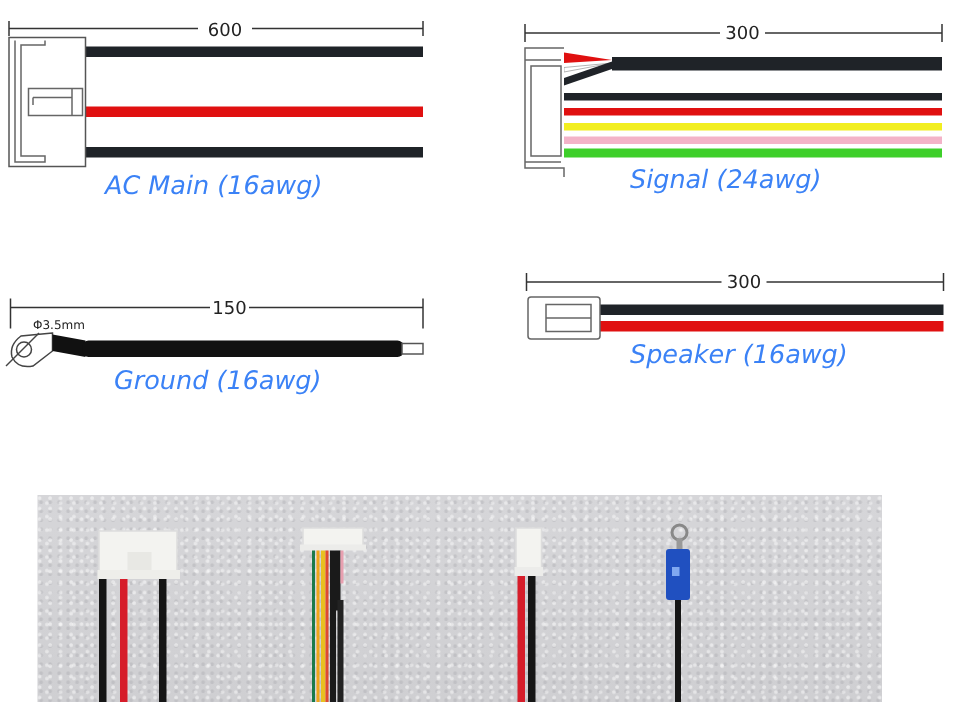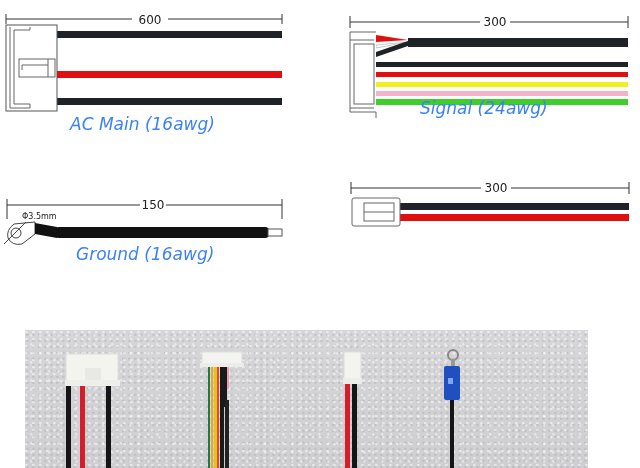--- a/index.html
+++ b/index.html
@@ -65,21 +65,21 @@
     <rect x="36" y="91" width="252" height="5" fill="#f3b3c8"></rect>
     <rect x="36" y="99" width="252" height="6" fill="#3ecf2a"></rect>
 
     <g>
       <polyline points="36,32 10,32 10,112 36,112 36,118" fill="#fff" stroke="#666"></polyline>
       <rect x="14" y="44" width="20" height="60" fill="#fff" stroke="#666"></rect>
       <line x1="10" y1="40" x2="34" y2="40" stroke="#666"></line>
       <line x1="10" y1="108" x2="34" y2="108" stroke="#666"></line>
     </g>
   </svg>
-  <div class="label" style="left:80px;top:98px;">Signal (24awg)</div>
+  <div class="label" style="left:80px;top:110px;">Signal (24awg)</div>
 </div>
 
 <div class="panel" style="left:0;top:184px;width:300px;height:90px;">
   <svg width="300" height="90">
     <line x1="7" y1="21" x2="282" y2="21" stroke="#333"></line>
     <line x1="7" y1="15" x2="7" y2="35" stroke="#333"></line>
     <line x1="282" y1="15" x2="282" y2="35" stroke="#333"></line>
     <rect x="140" y="13" width="26" height="14" fill="#fff"></rect>
     <text class="dim" x="153" y="25" text-anchor="middle"><tspan>150</tspan></text>
     <text class="small" x="22" y="35"><tspan>Φ3.5mm</tspan></text>
@@ -104,20 +104,21 @@
     <rect x="141" y="10" width="30" height="14" fill="#fff"></rect>
     <text class="dim" x="156" y="22" text-anchor="middle"><tspan>300</tspan></text>
     <rect x="60" y="33" width="229" height="7" fill="#1f2328"></rect>
     <rect x="60" y="44" width="229" height="7" fill="#e01010"></rect>
     <g>
       <rect x="12" y="28" width="48" height="28" rx="2" fill="#fff" stroke="#666"></rect>
       <rect x="24" y="33" width="30" height="18" fill="#fff" stroke="#666"></rect>
       <line x1="24" y1="42" x2="54" y2="42" stroke="#666"></line>
     </g>
   </svg>
+  <div class="label" style="left:80px;top:57px;">Speaker (16awg)</div>
 </div>
 
 <div class="photo">
   <svg width="563" height="138">
 
     <g>
       <rect x="41" y="24" width="52" height="30" fill="#f3f3f0" stroke="#ddd"></rect>
       <rect x="60" y="38" width="16" height="18" fill="#e8e8e4"></rect>
       <rect x="40" y="50" width="55" height="6" fill="#eeeeea"></rect>
       <rect x="41" y="56" width="5" height="82" fill="#151515"></rect>

